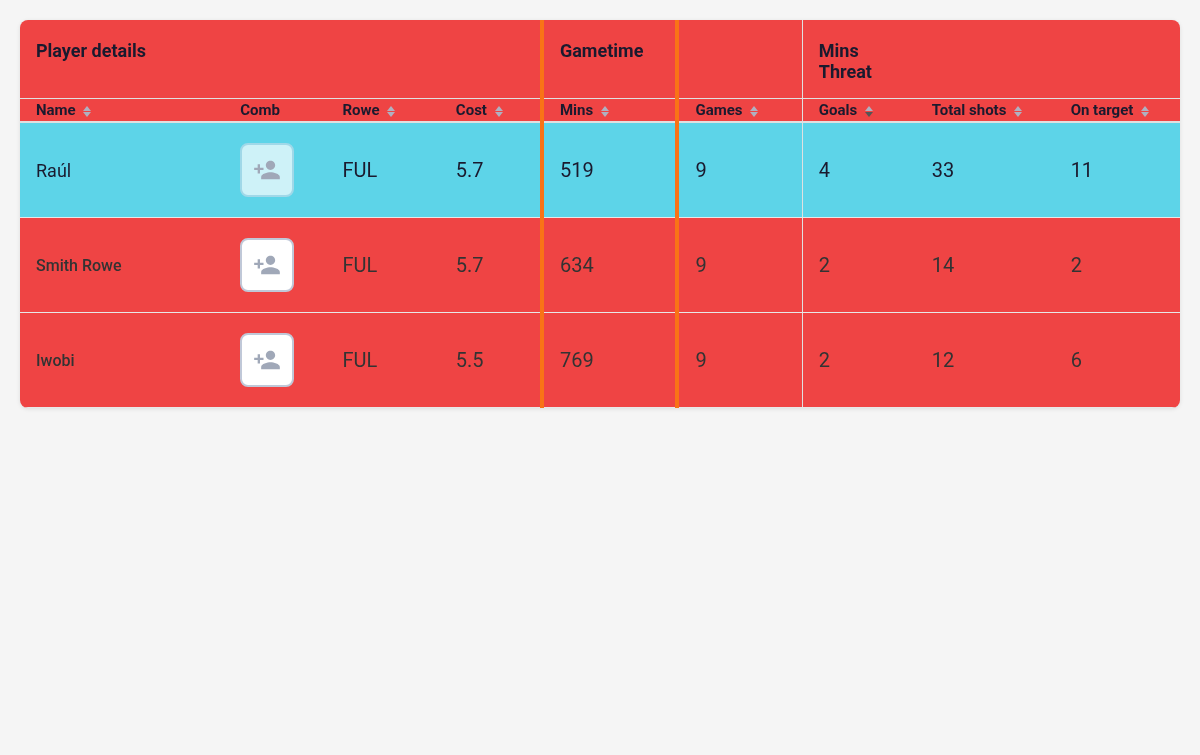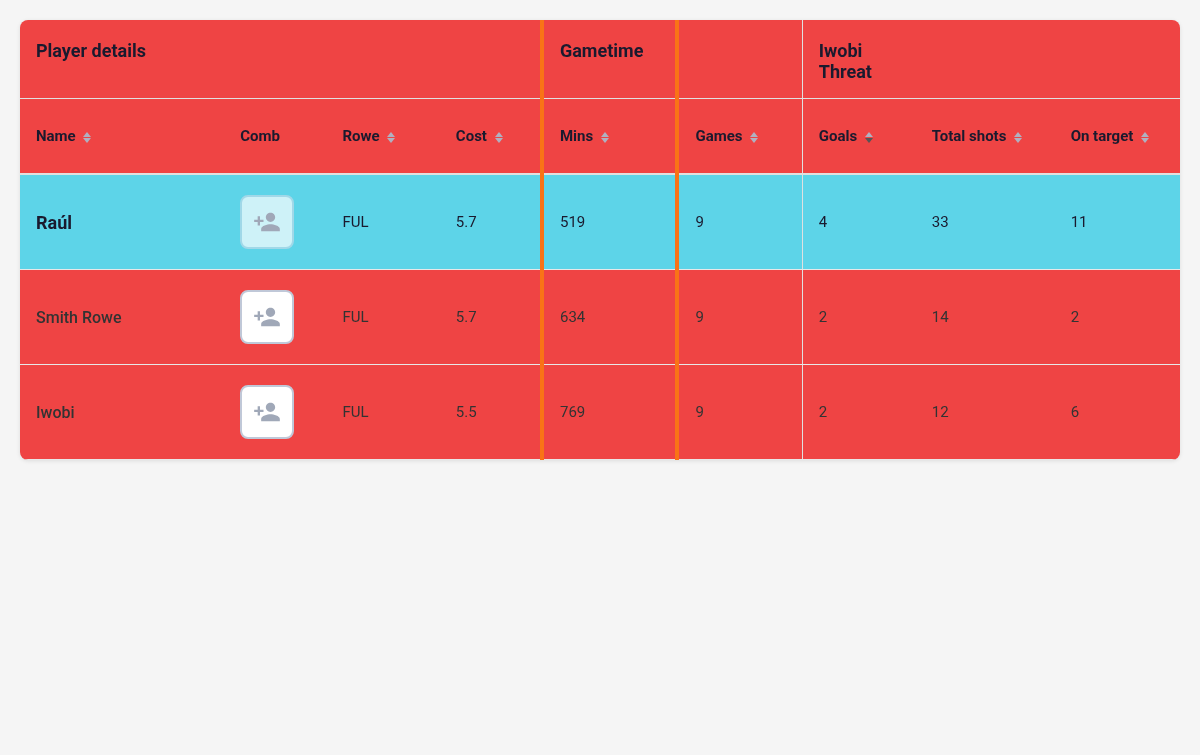--- a/index.html
+++ b/index.html
@@ -47,21 +47,21 @@
       font-weight: 700;
       color: #1a1a2e;
     }
 
     .header-group-row th.empty-cell {
       border-right: none;
     }
 
     
     .column-header-row th {
-      padding: 28px 16px;
+      padding: 2px 16px;
       text-align: left;
       font-size: 15px;
       font-weight: 700;
       color: #1a1a2e;
       border-bottom: 2px solid #e0e0e0;
       white-space: nowrap;
       vertical-align: middle;
     }
 
     .sort-arrows {
@@ -90,33 +90,33 @@
       border-top: 5px solid #b0b0c0;
     }
 
     .sort-arrow.down.active {
       border-top-color: #555;
     }
 
     
     .data-row td {
       padding: 20px 16px;
-      font-size: 15px;
+      font-size: 20px;
       color: #333;
       border-bottom: 1px solid #e8e8e8;
       vertical-align: middle;
     }
 
     .data-row.highlighted td {
       background: #5dd4e8;
       color: #1a1a2e;
     }
 
     .data-row.highlighted td.player-name {
-      font-weight: 700;
+      font-weight: 400;
       font-size: 18px;
     }
 
     .data-row td.player-name {
       font-size: 16px;
       color: #333;
       font-weight: 500;
     }
 
     .data-row.highlighted td.player-name {
@@ -178,21 +178,21 @@
         <th colspan="2" class="section-label">
           <span>Player details</span>
         </th>
         <th class="empty-cell"></th>
         <th class="empty-cell"></th>
         <th class="section-label section-gametime">
           <span>Gametime</span>
         </th>
         <th class="section-gametime"></th>
         <th class="section-goalthreat">
-          <span>Iwobi Threat</span>
+          <span>Mins Threat</span>
         </th>
         <th></th>
         <th></th>
       </tr>
 
       <tr class="column-header-row">
         <th class="col-name">
           <span>Name</span>
           <span class="sort-arrows">
             <span class="sort-arrow up"></span>

